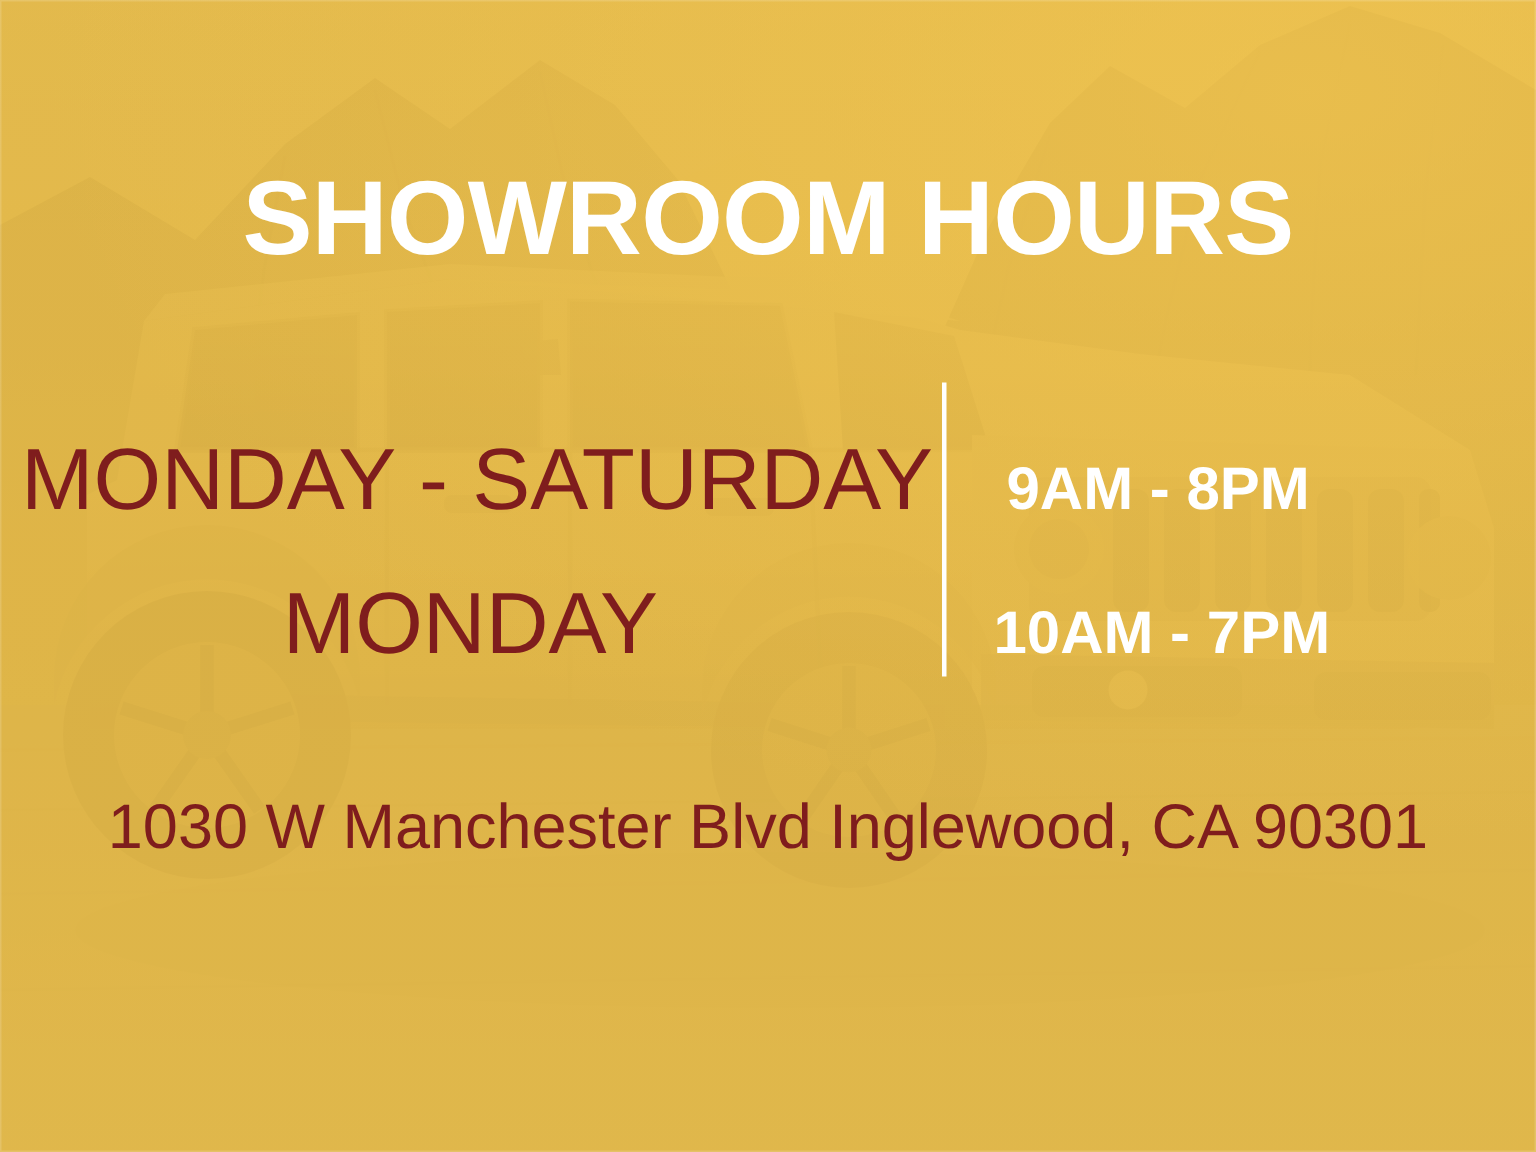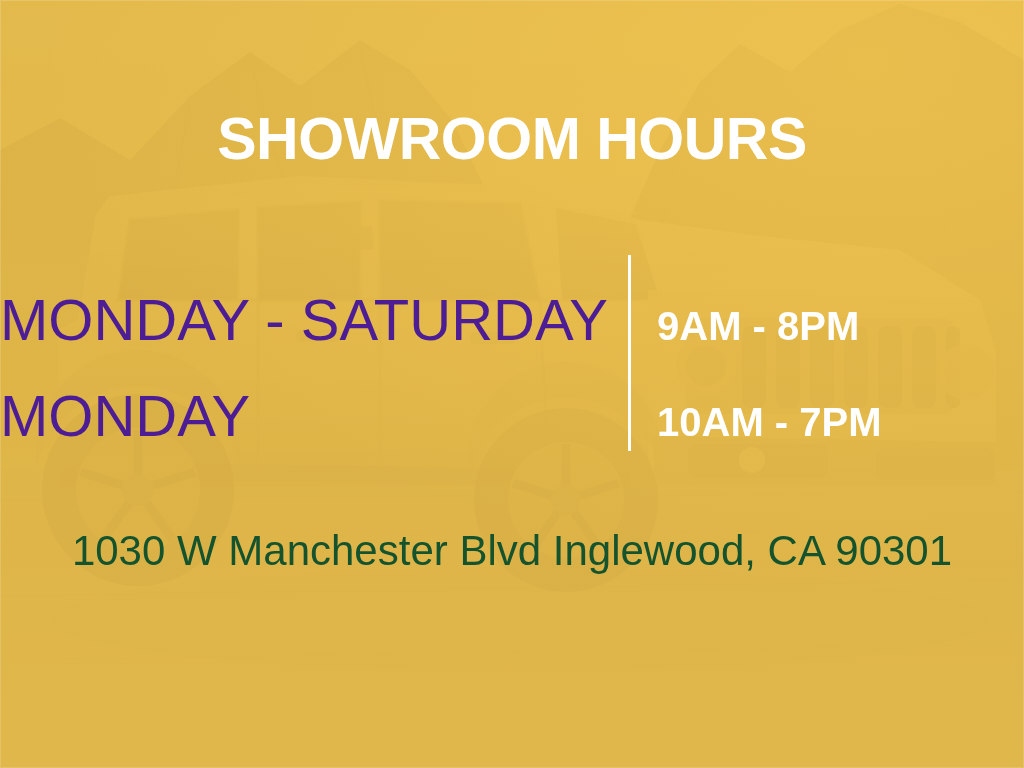--- a/index.html
+++ b/index.html
@@ -54,48 +54,49 @@
     inset: 0;
   }
 
   .title {
     position: absolute;
     top: 110px;
     left: 0;
     right: 0;
     text-align: center;
     color: #ffffff;
-    font-size: 59px;
+    font-size: 70px;
     font-weight: bold;
     letter-spacing: -0.5px;
     line-height: 1;
     white-space: nowrap;
   }
 
   
   .hours {
     position: absolute;
     top: 272px;
     left: 0;
     width: 1024px;
   }
   .hours-row {
     display: flex;
     align-items: baseline;
     height: 96px;
   }
   .day-cell {
     width: 608px;
-    text-align: left;
+    text-align: center;
     padding-right: 0;
-    color: #4c1d95;
+    color: #7f1d1d;
     font-size: 58px;
     font-weight: normal;
     line-height: 96px;
     white-space: nowrap;
+    margin-left: 14px;
   }
   .time-cell {
     width: 416px;
     padding-left: 49px;
     box-sizing: border-box;
     color: #ffffff;
     font-size: 40px;
     font-weight: bold;
     line-height: 96px;
     white-space: nowrap;
@@ -108,21 +109,21 @@
     height: 196px;
     background: #ffffff;
   }
 
   .address {
     position: absolute;
     top: 528px;
     left: 0;
     right: 0;
     text-align: center;
-    color: #14532d;
+    color: #7f1d1d;
     font-size: 42px;
     font-weight: normal;
     line-height: 1.1;
     white-space: nowrap;
   }
 </style>
 </head>
 <body>
 
 <div id="canvas">

